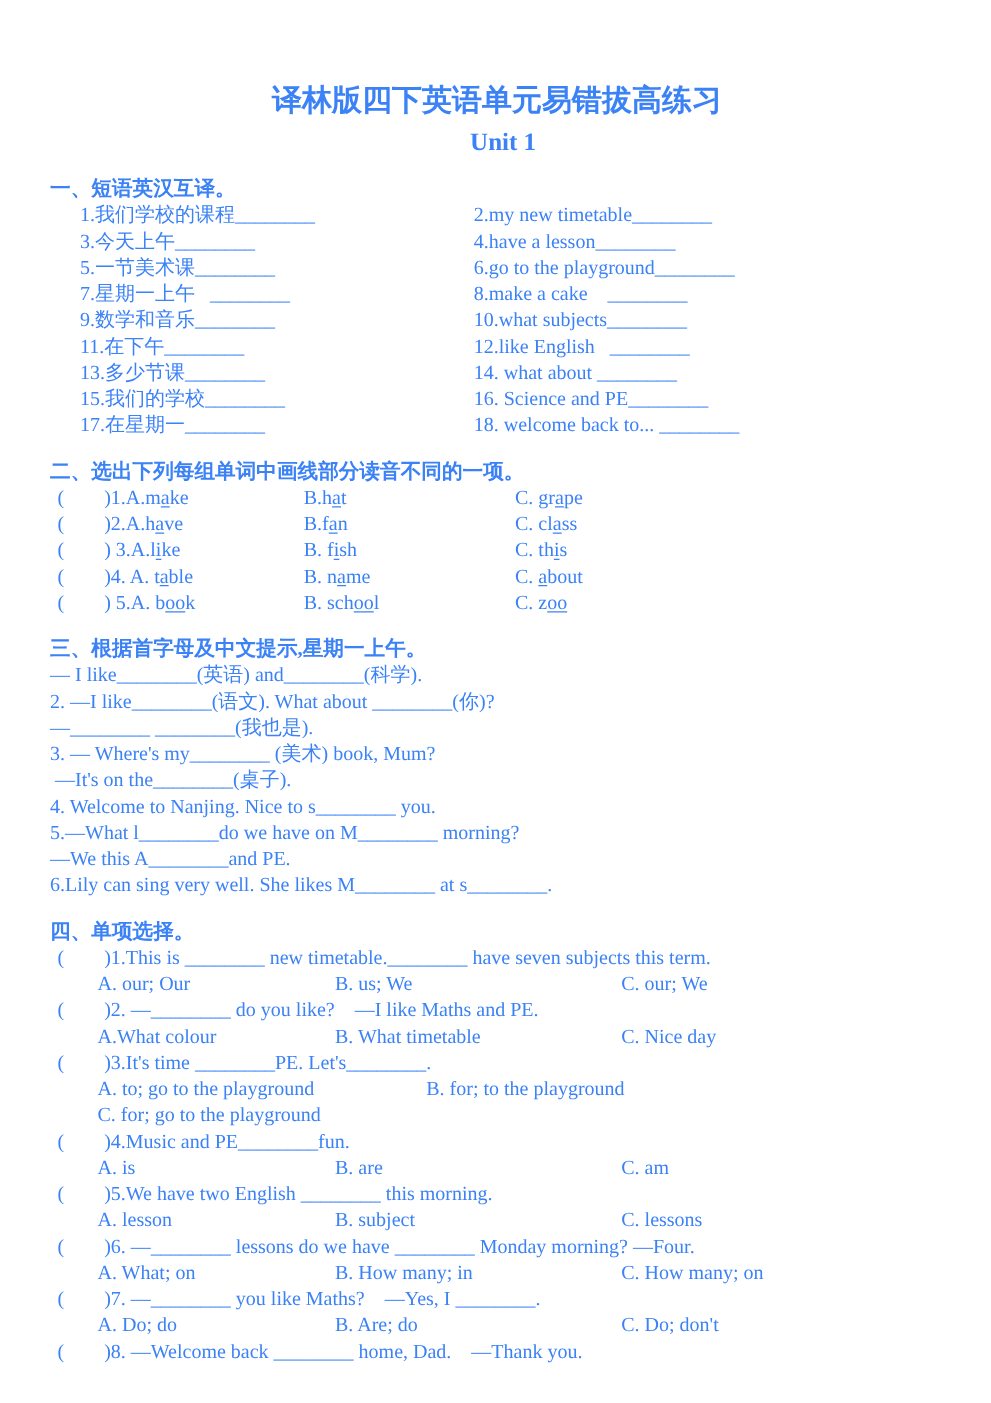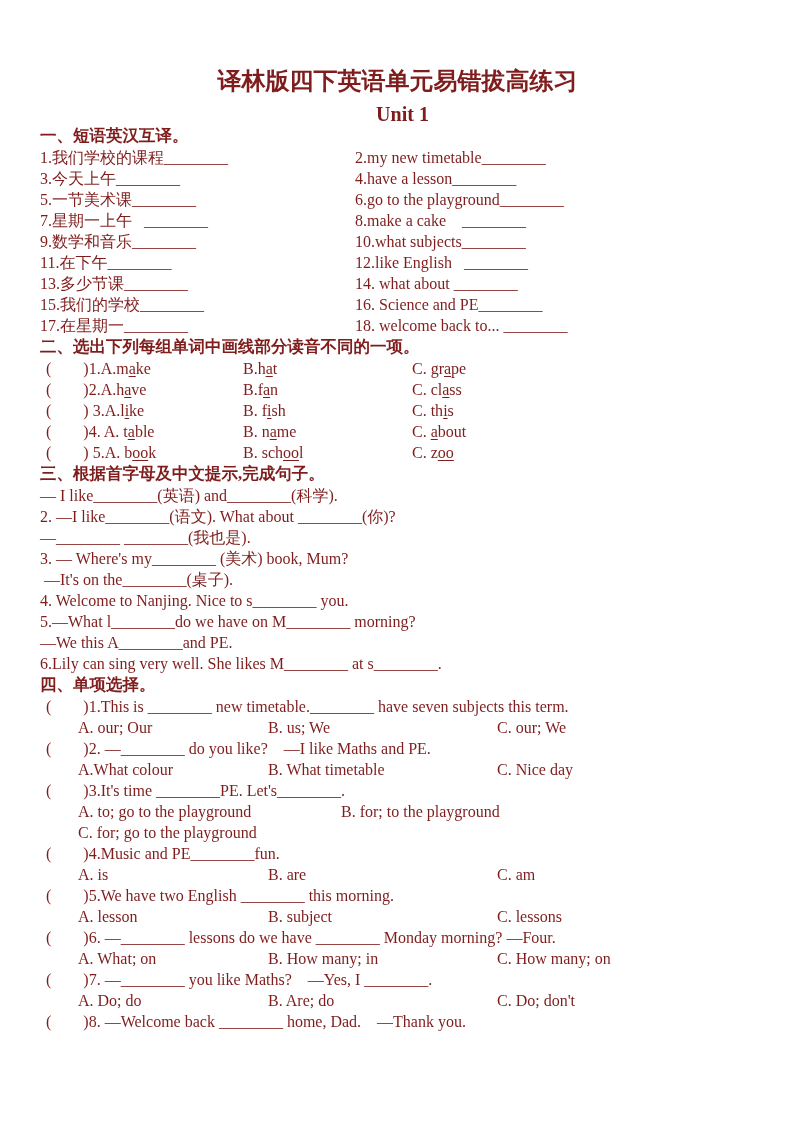--- a/index.html
+++ b/index.html
@@ -1,26 +1,26 @@
 <!DOCTYPE html>
 <html><head>
 <meta charset="utf-8">
 <style>
   html,body{margin:0;padding:0;background:#ffffff;}
   .page{
     width:793px;height:1122px;box-sizing:border-box;
-    background:#fff;color:#7f1d1d;
+    background:#fff;color:#3b82f6;
     padding:66px 28px 0 40px;
     font-family:"Liberation Serif","DejaVu Serif",serif;
     font-size:16px;line-height:21px;overflow:hidden;
   }
   .title{text-align:center;font-weight:bold;font-size:24px;line-height:30px;margin:0 10px 0 0;}
   .unit{text-align:center;font-weight:bold;font-size:20px;line-height:22px;margin-top:7px;}
-  .sec-h{font-weight:bold;font-size:16.5px;line-height:22px;margin-top:0;}
-  .phrase-grid{display:grid;grid-template-columns:315px 1fr;}
+  .sec-h{font-weight:bold;font-size:16.5px;line-height:22px;margin-top:15px;}
+  .phrase-grid{display:grid;grid-template-columns:315px 1fr;margin-left:24px;}
   .phrase-item{line-height:21px;white-space:nowrap;}
   .srow{display:flex;padding-left:6px;line-height:21px;white-space:nowrap;}
   .sc1{width:197px;flex:none;}
   .sc2{width:169px;flex:none;}
   .sc3{flex:1;}
   .ul{text-decoration:underline;text-underline-offset:2px;}
   .line{line-height:21px;white-space:nowrap;}
   .qline{line-height:21px;padding-left:6px;white-space:nowrap;}
   .optrow{display:flex;padding-left:38px;line-height:21px;white-space:nowrap;}
   .oc1{width:190px;flex:none;}
@@ -85,21 +85,21 @@
         </div>
         <div class="srow">
           <span class="sc1">(&nbsp;&nbsp;&nbsp;&nbsp;&nbsp;&nbsp;&nbsp;&nbsp;) 5.A. b<span class="ul">oo</span>k</span>
           <span class="sc2">B. sch<span class="ul">oo</span>l</span>
           <span class="sc3">C. z<span class="ul">oo</span></span>
         </div>
       </div>
   </div>
 
   <div>
-    <div class="sec-h">三、根据首字母及中文提示,完成句子。</div>
+    <div class="sec-h">三、根据首字母及中文提示,星期一上午。</div>
     <div>
         <div class="line">— I like________(英语) and________(科学).</div>
         <div class="line">2. —I like________(语文). What about ________(你)?</div>
         <div class="line">—________ ________(我也是).</div>
         <div class="line">3. — Where's my________ (美术) book, Mum?</div>
         <div class="line">&nbsp;—It's on the________(桌子).</div>
         <div class="line">4. Welcome to Nanjing. Nice to s________ you.</div>
         <div class="line">5.—What l________do we have on M________ morning?</div>
         <div class="line">—We this A________and PE.</div>
         <div class="line">6.Lily can sing very well. She likes M________ at s________.</div>

